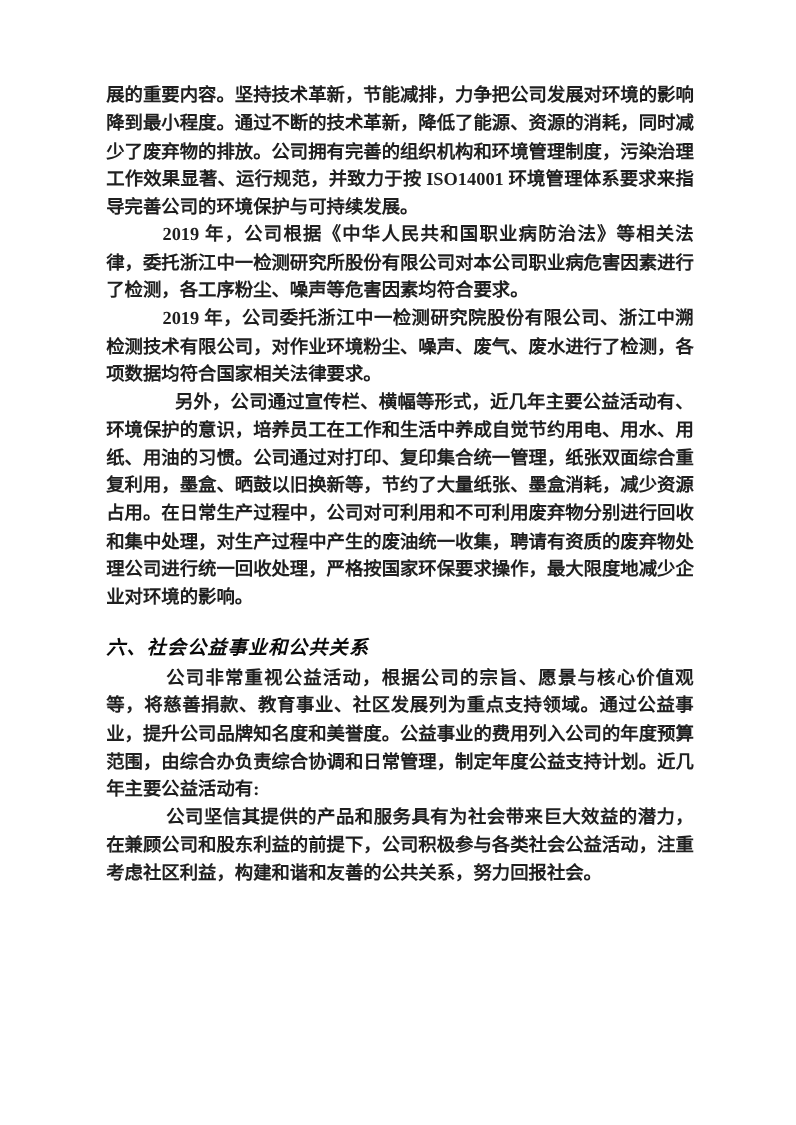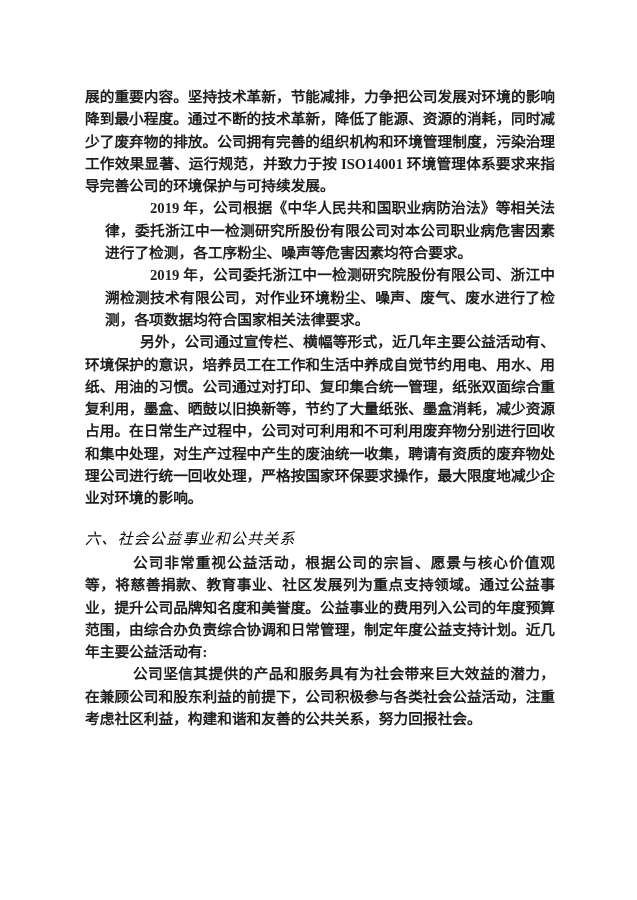--- a/index.html
+++ b/index.html
@@ -8,45 +8,45 @@
   }
   body {
     width: 637px;
     height: 900px;
     background: #ffffff;
     position: relative;
     overflow: hidden;
   }
   .page {
     position: absolute;
-    top: 86px;
+    top: 66px;
     left: 85px;
     width: 470px;
     font-family: "Liberation Serif", "DejaVu Serif", serif;
     font-size: 14.7px;
     line-height: 22.3px;
     color: #1f1f1f;
     font-weight: 600;
   }
   .para {
     margin: 0;
     text-align: justify;
     text-justify: inter-ideograph;
   }
   
-  .ind-a { text-indent: 45px; margin-left: 20px; }
+  .ind-a { text-indent: 45px; }
   
   .ind-b { text-indent: 55px; }
   
   .ind-c { text-indent: 48px; }
   .heading {
     margin: 18px 0 2px 0;
     font-size: 15.2px;
     line-height: 22.3px;
-    font-weight: normal;
+    font-weight: bold;
     font-style: italic;
     color: #0a0a0a;
     letter-spacing: 1px;
   }
 </style>
 </head>
 <body>
 
 <div class="page">
   <p class="para">展的重要内容。坚持技术革新，节能减排，力争把公司发展对环境的影响降到最小程度。通过不断的技术革新，降低了能源、资源的消耗，同时减少了废弃物的排放。公司拥有完善的组织机构和环境管理制度，污染治理工作效果显著、运行规范，并致力于按 ISO14001 环境管理体系要求来指导完善公司的环境保护与可持续发展。</p>

